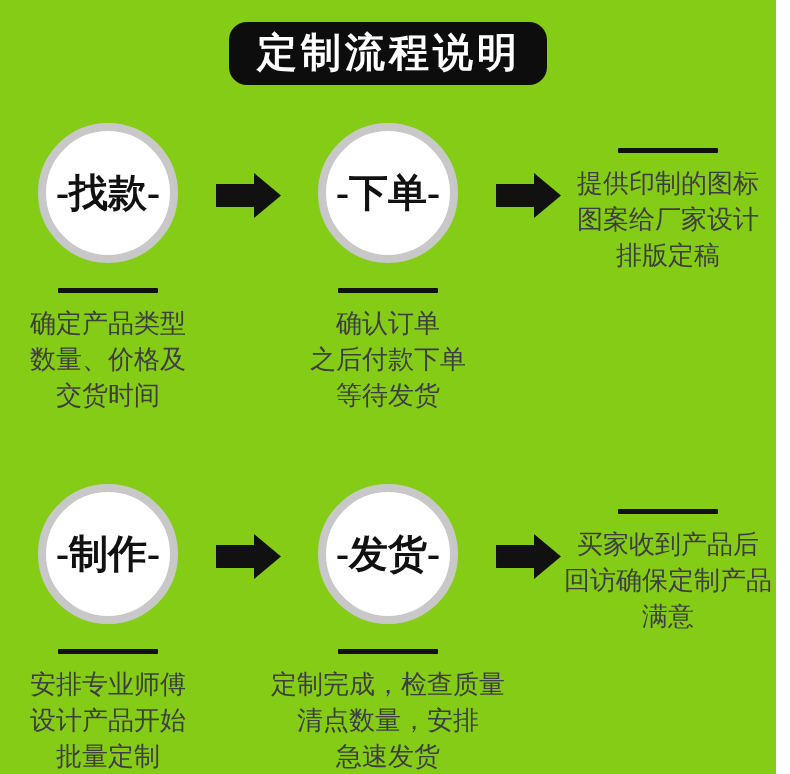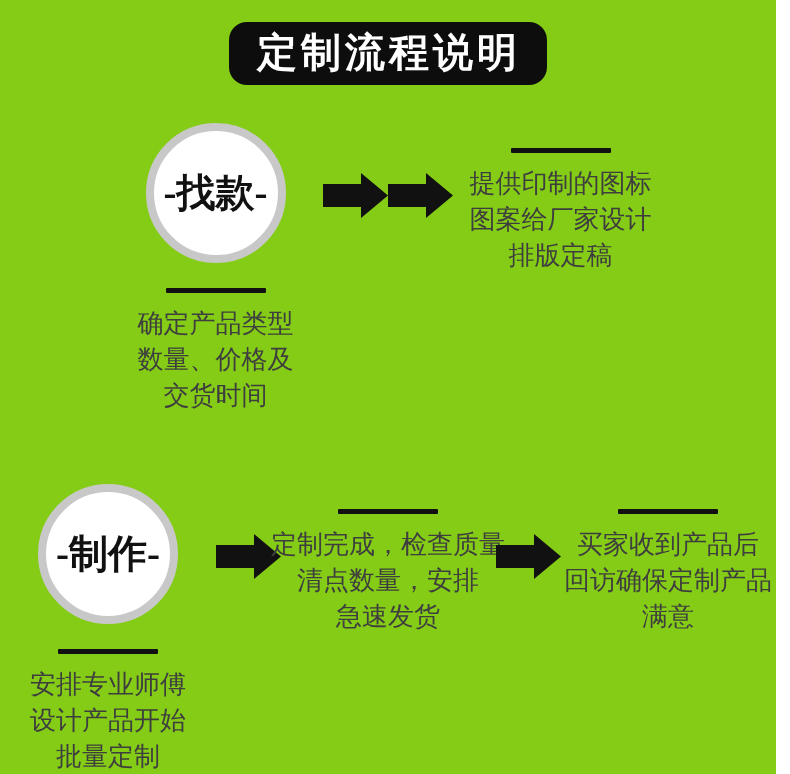--- a/index.html
+++ b/index.html
@@ -100,20 +100,29 @@
 数量、价格及
 交货时间</div>
     </div>
 
     <div class="arrow">
       <svg width="65" height="45" viewBox="0 0 65 45">
           <polygon points="0,11 38,11 38,0 65,22.5 38,45 38,34 0,34" fill="#111111"></polygon>
         </svg>
     </div>
 
+    <div class="step">
+      <div class="circle">
+        <span class="step-label">-下单-</span>
+      </div>
+      <div class="step-divider"></div>
+      <div class="step-desc">确认订单
+之后付款下单
+等待发货</div>
+    </div>
 
     <div class="arrow">
       <svg width="65" height="45" viewBox="0 0 65 45">
           <polygon points="0,11 38,11 38,0 65,22.5 38,45 38,34 0,34" fill="#111111"></polygon>
         </svg>
     </div>
 
     <div class="step">
       <div class="step-divider"></div>
       <div class="step-desc">提供印制的图标
@@ -135,20 +144,23 @@
 批量定制</div>
     </div>
 
     <div class="arrow">
       <svg width="65" height="45" viewBox="0 0 65 45">
           <polygon points="0,11 38,11 38,0 65,22.5 38,45 38,34 0,34" fill="#111111"></polygon>
         </svg>
     </div>
 
     <div class="step">
+      <div class="circle">
+        <span class="step-label">-发货-</span>
+      </div>
       <div class="step-divider"></div>
       <div class="step-desc">定制完成，检查质量
 清点数量，安排
 急速发货</div>
     </div>
 
     <div class="arrow">
       <svg width="65" height="45" viewBox="0 0 65 45">
           <polygon points="0,11 38,11 38,0 65,22.5 38,45 38,34 0,34" fill="#111111"></polygon>
         </svg>

